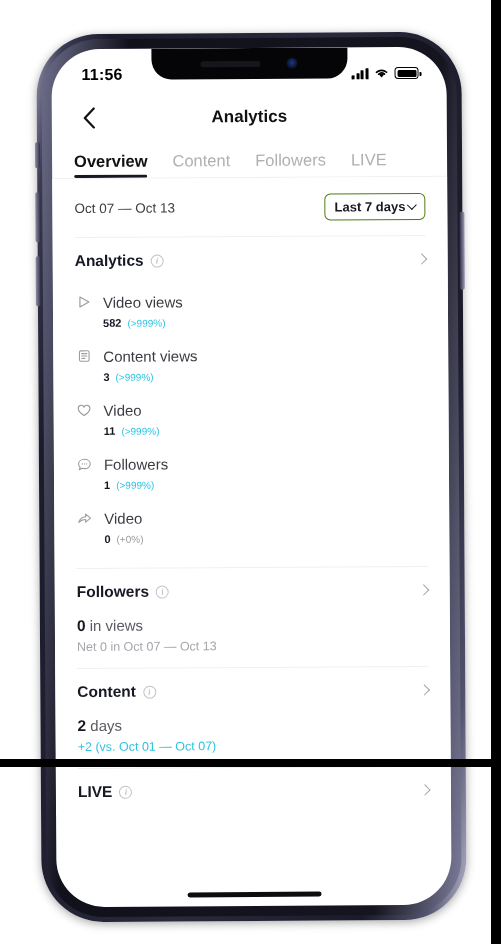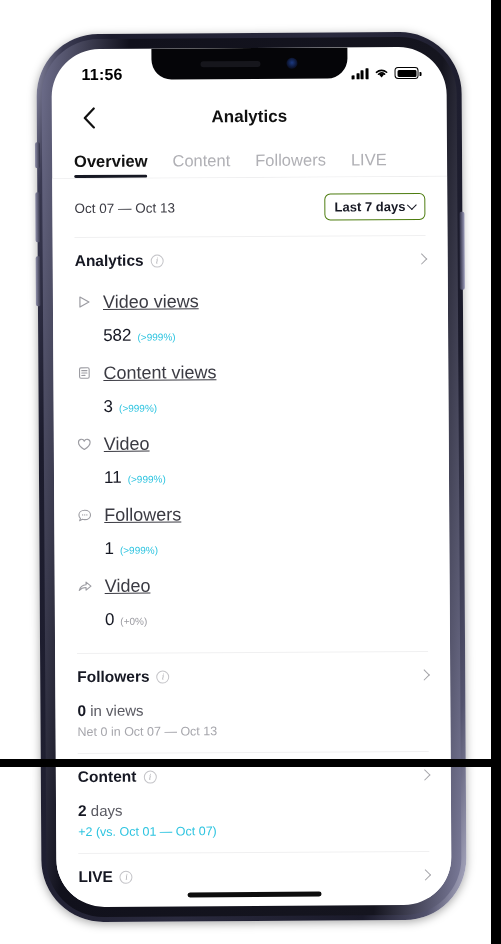--- a/index.html
+++ b/index.html
@@ -297,36 +297,34 @@
     align-items: center;
     gap: 11px;
     height: 20px;
   }
   .metric-icon {
     width: 17px; height: 17px;
     display: flex; align-items: center; justify-content: center;
     flex: 0 0 17px;
   }
   .metric-label {
-    font-size: 18px;
+    font-size: 15px;
     color: #3b3b43;
-    text-decoration: underline;
   }
   .metric-vals {
     margin-left: 28px;
     margin-top: 5px;
     display: flex;
     align-items: baseline;
     gap: 6px;
   }
   .metric-num {
-    font-size: 17px;
-    font-weight: normal;
+    font-size: 11px;
+    font-weight: bold;
     color: #161823;
-    margin-top: 9px;
   }
   .metric-delta {
     font-size: 10px;
     color: #2ec4e0;
   }
   .metric-delta.muted { color: #9a9aa0; }
 
   
   .summary-main {
     font-size: 15px;

